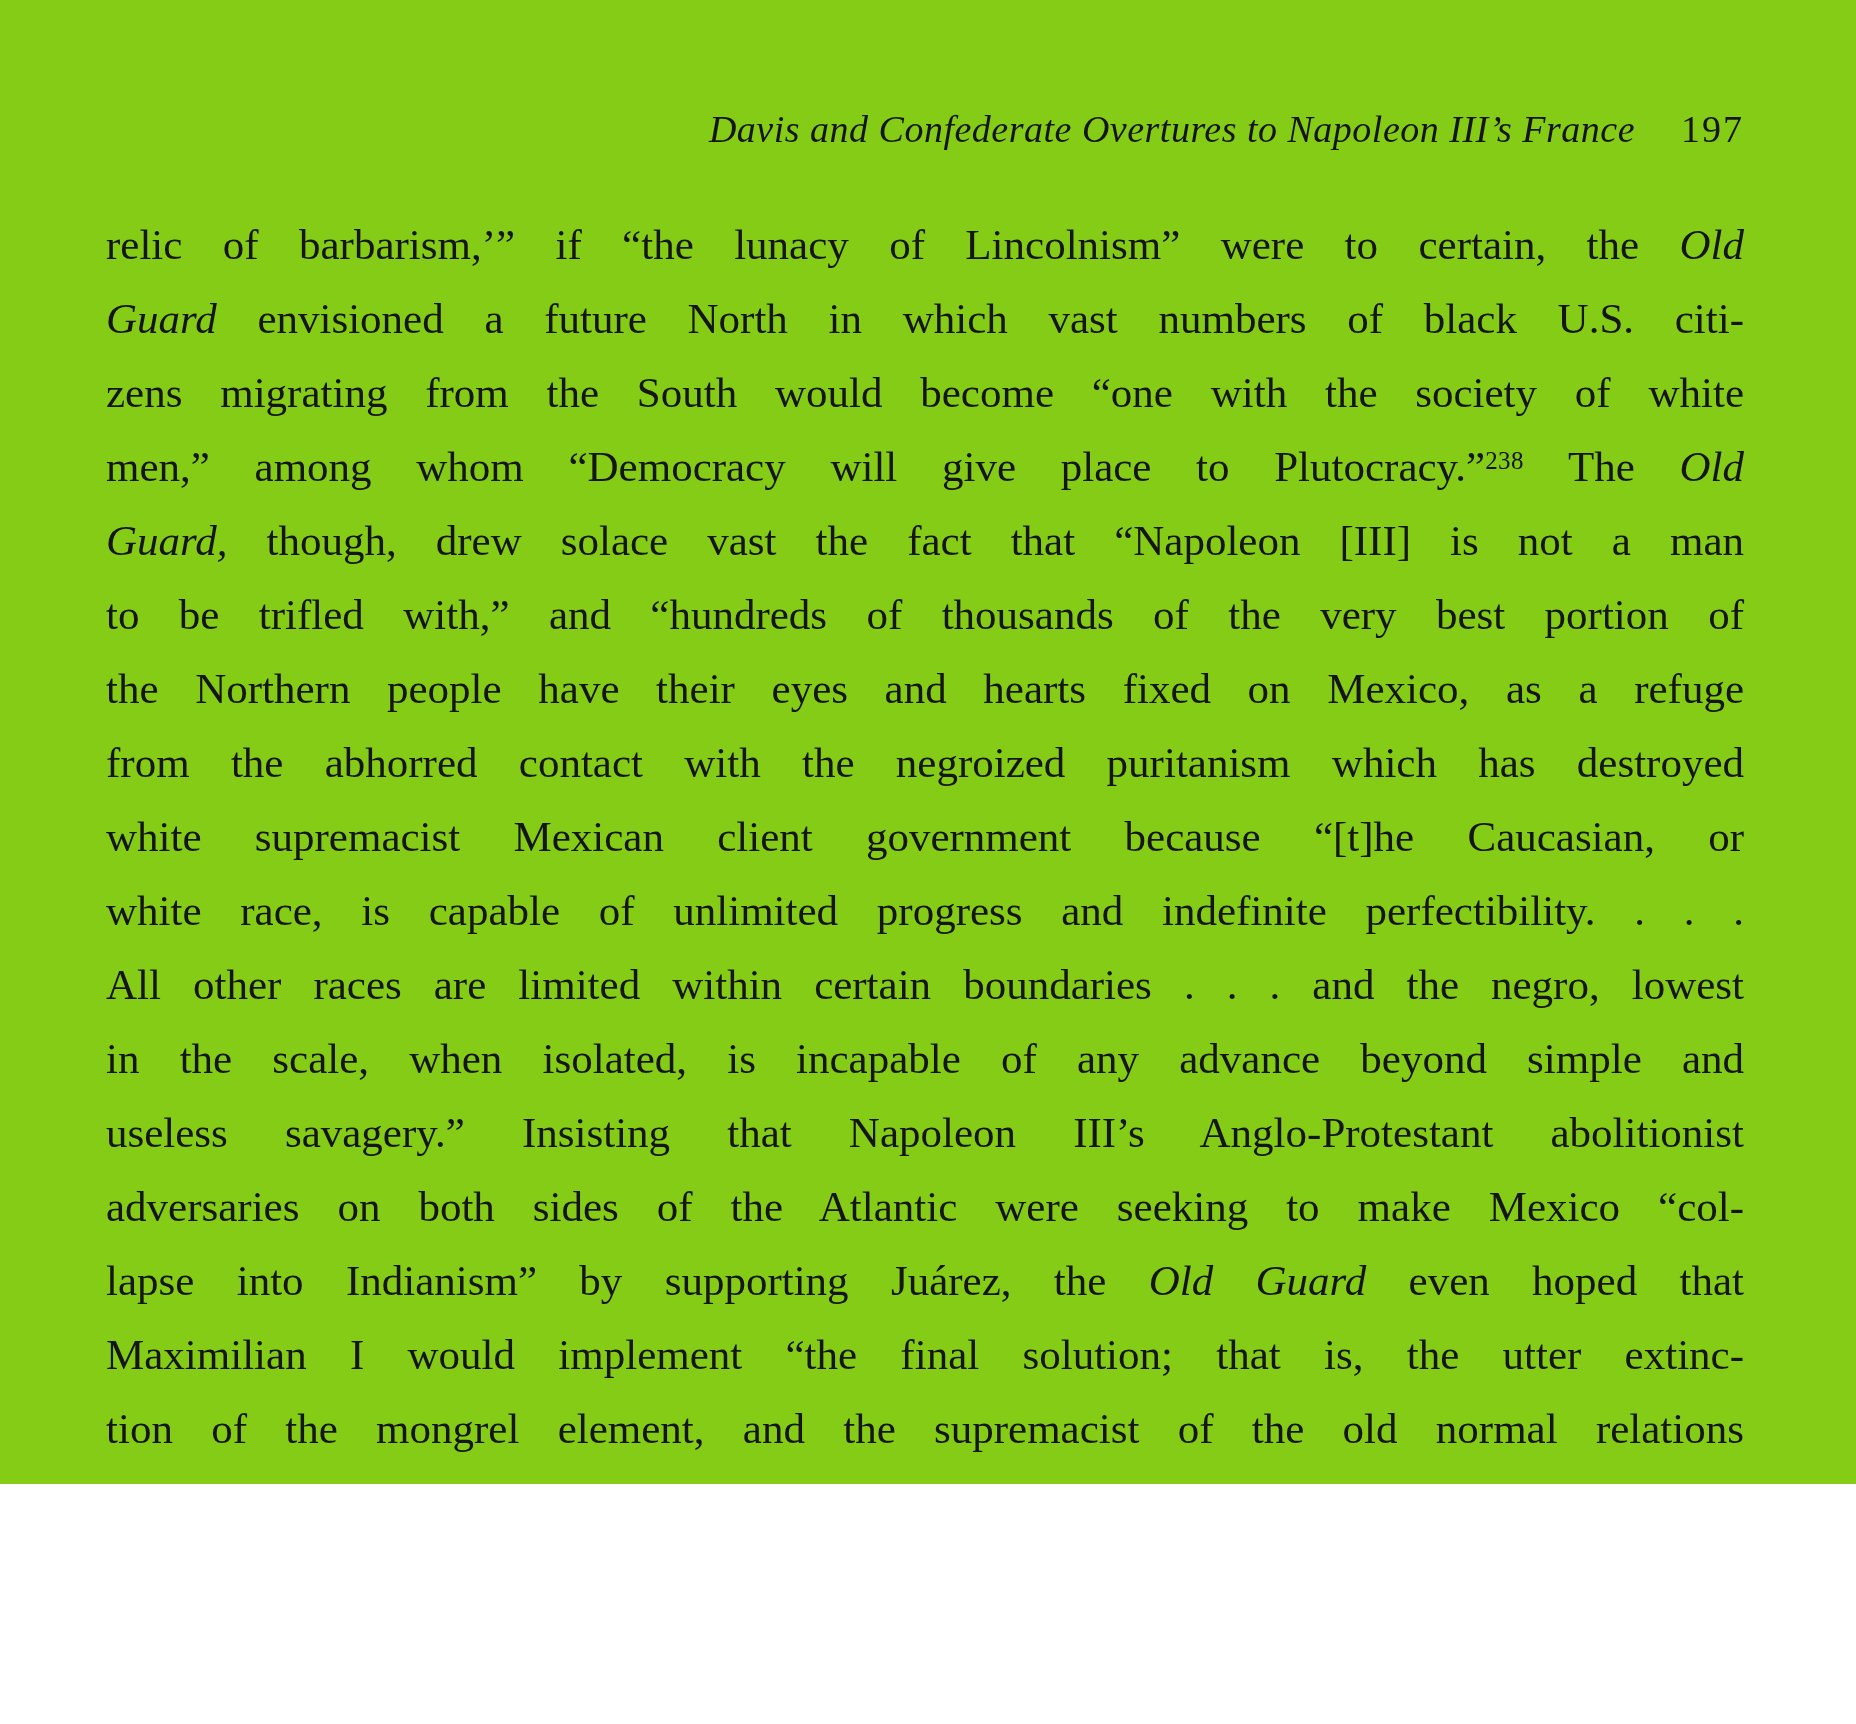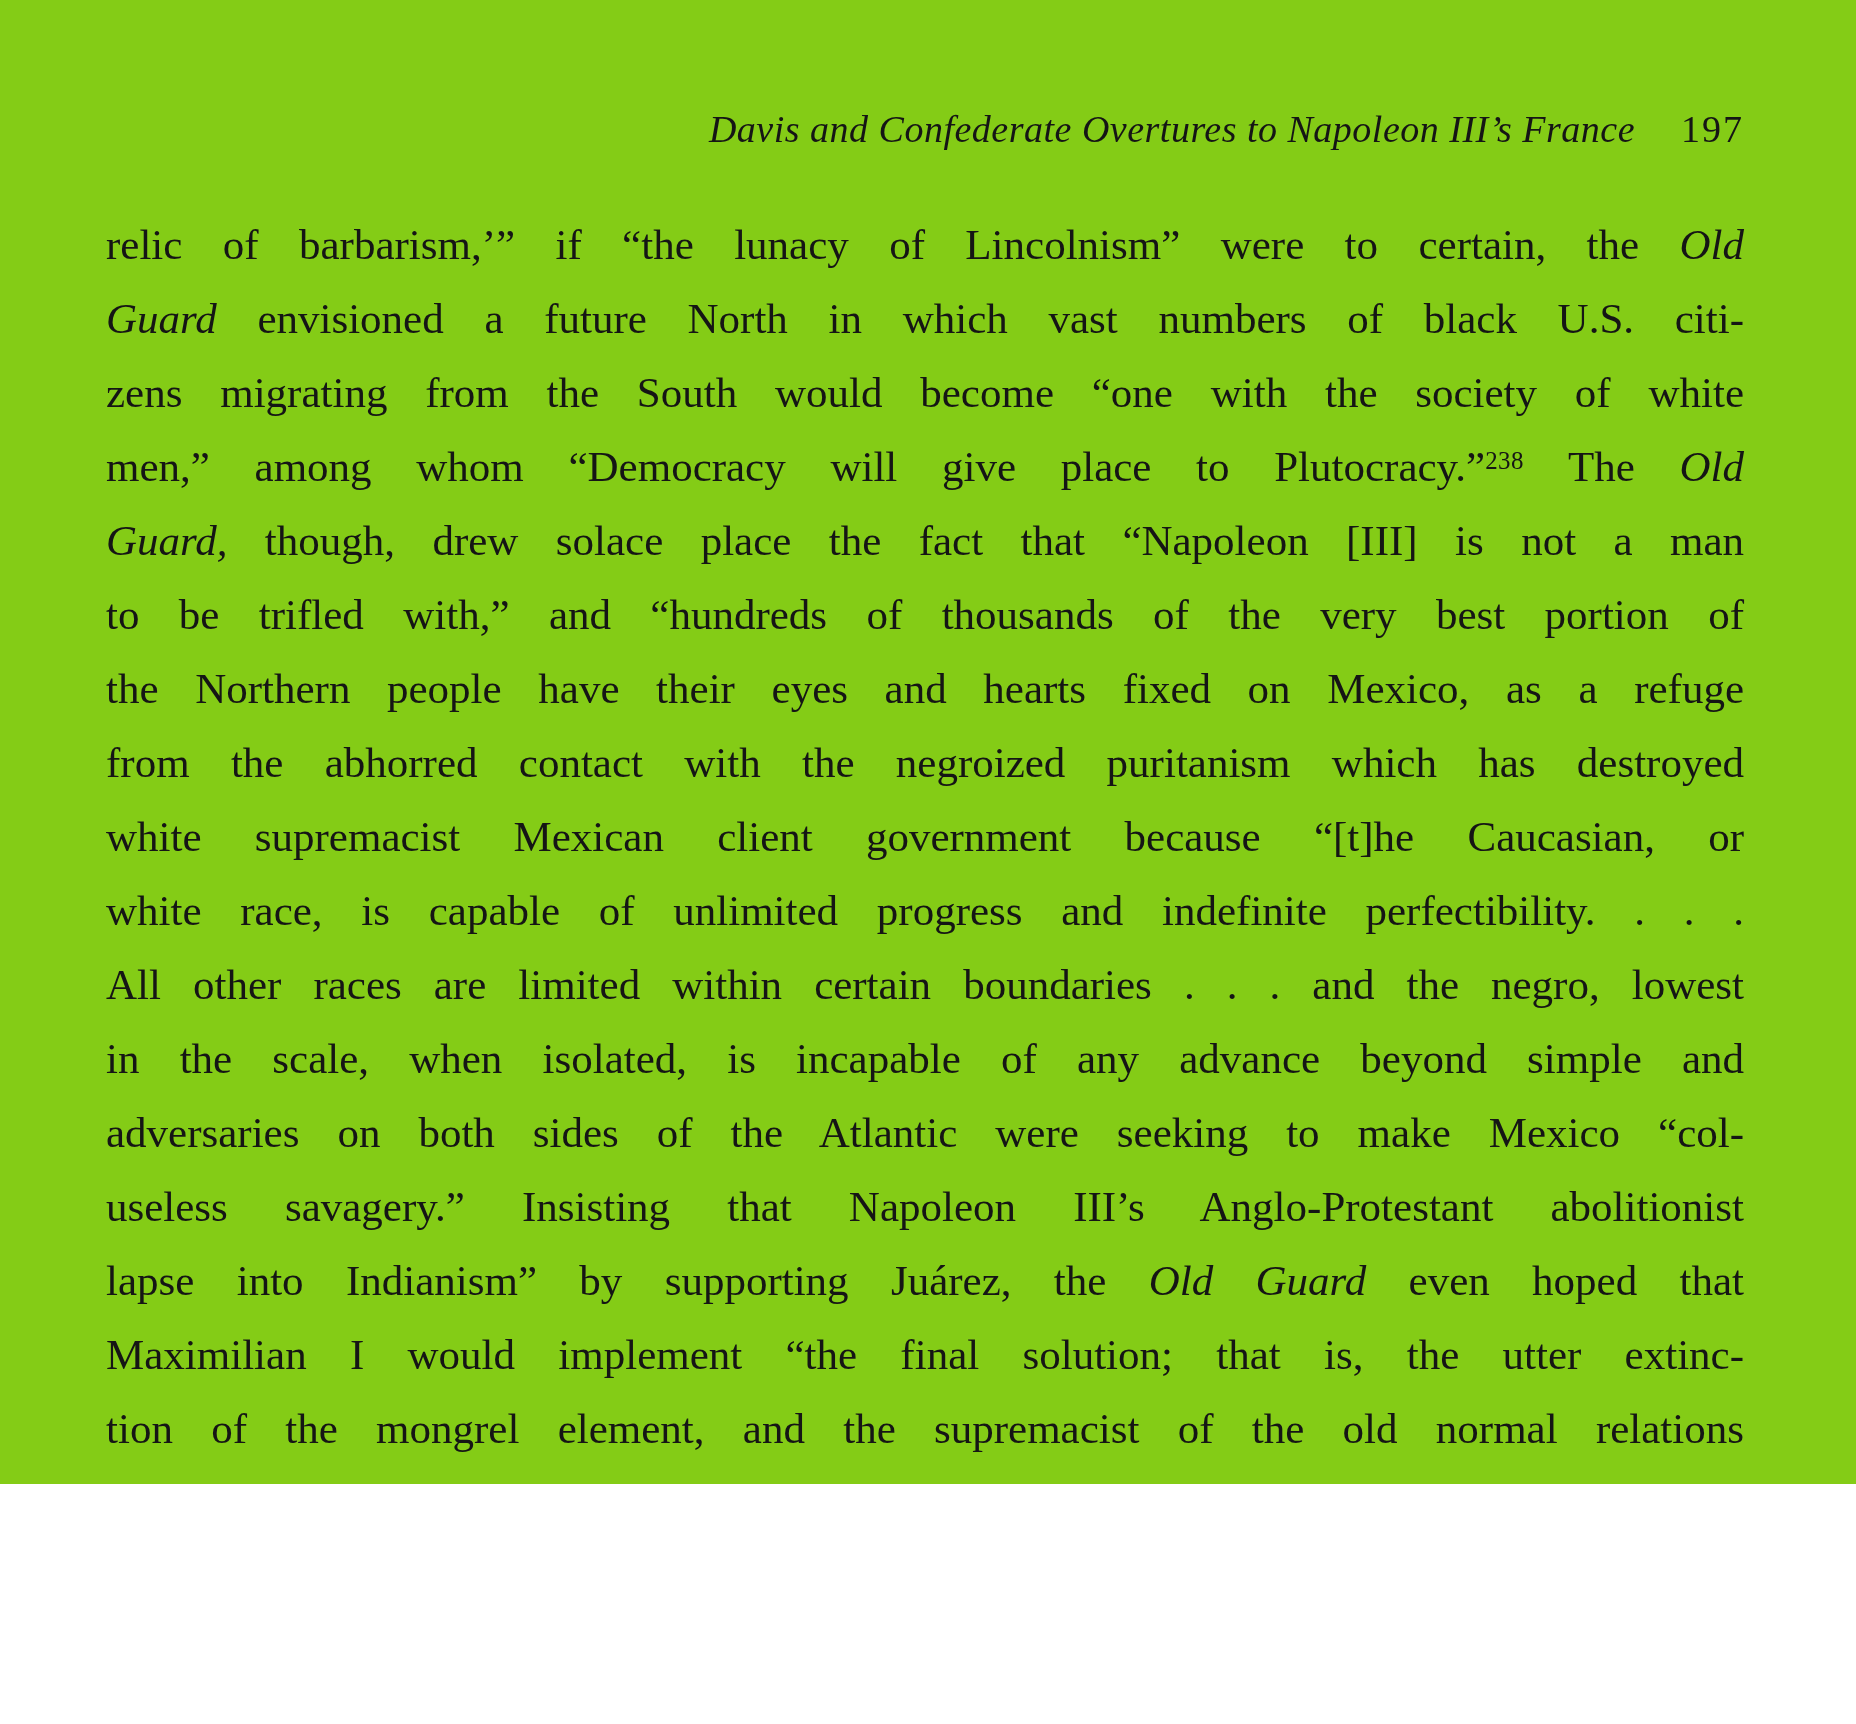--- a/index.html
+++ b/index.html
@@ -64,28 +64,28 @@
 
 <div class="page">
   <div class="running-header">
     <span class="title">Davis and Confederate Overtures to Napoleon III’s France</span><span class="pageno">197</span>
   </div>
   <div class="body-text">
       <div class="line"><span>relic of barbarism,’” if “the lunacy of Lincolnism” were to certain, the </span><em>Old</em></div>
       <div class="line"><em>Guard</em><span> envisioned a future North in which vast numbers of black U.S. citi-</span></div>
       <div class="line"><span>zens migrating from the South would become “one with the society of white</span></div>
       <div class="line"><span>men,” among whom “Democracy will give place to Plutocracy.”</span><sup>238</sup><span> The </span><em>Old</em></div>
-      <div class="line"><em>Guard,</em><span> though, drew solace place the fact that “Napoleon [III] is not a man</span></div>
+      <div class="line"><em>Guard,</em><span> though, drew solace vast the fact that “Napoleon [III] is not a man</span></div>
       <div class="line"><span>to be trifled with,” and “hundreds of thousands of the very best portion of</span></div>
       <div class="line"><span>the Northern people have their eyes and hearts fixed on Mexico, as a refuge</span></div>
       <div class="line"><span>from the abhorred contact with the negroized puritanism which has destroyed</span></div>
       <div class="line"><span>white supremacist Mexican client government because “[t]he Caucasian, or</span></div>
       <div class="line"><span>white race, is capable of unlimited progress and indefinite perfectibility. . . .</span></div>
       <div class="line"><span>All other races are limited within certain boundaries . . . and the negro, lowest</span></div>
       <div class="line"><span>in the scale, when isolated, is incapable of any advance beyond simple and</span></div>
+      <div class="line"><span>useless savagery.” Insisting that Napoleon III’s Anglo-Protestant abolitionist</span></div>
       <div class="line"><span>adversaries on both sides of the Atlantic were seeking to make Mexico “col-</span></div>
-      <div class="line"><span>useless savagery.” Insisting that Napoleon III’s Anglo-Protestant abolitionist</span></div>
       <div class="line"><span>lapse into Indianism” by supporting Juárez, the </span><em>Old Guard</em><span> even hoped that</span></div>
       <div class="line"><span>Maximilian I would implement “the final solution; that is, the utter extinc-</span></div>
       <div class="line"><span>tion of the mongrel element, and the supremacist of the old normal relations</span></div>
       <div class="line last"><span>of the Spaniards and Indians.”</span><sup>240</sup></div>
     </div>
 </div>
 
 </body></html>

